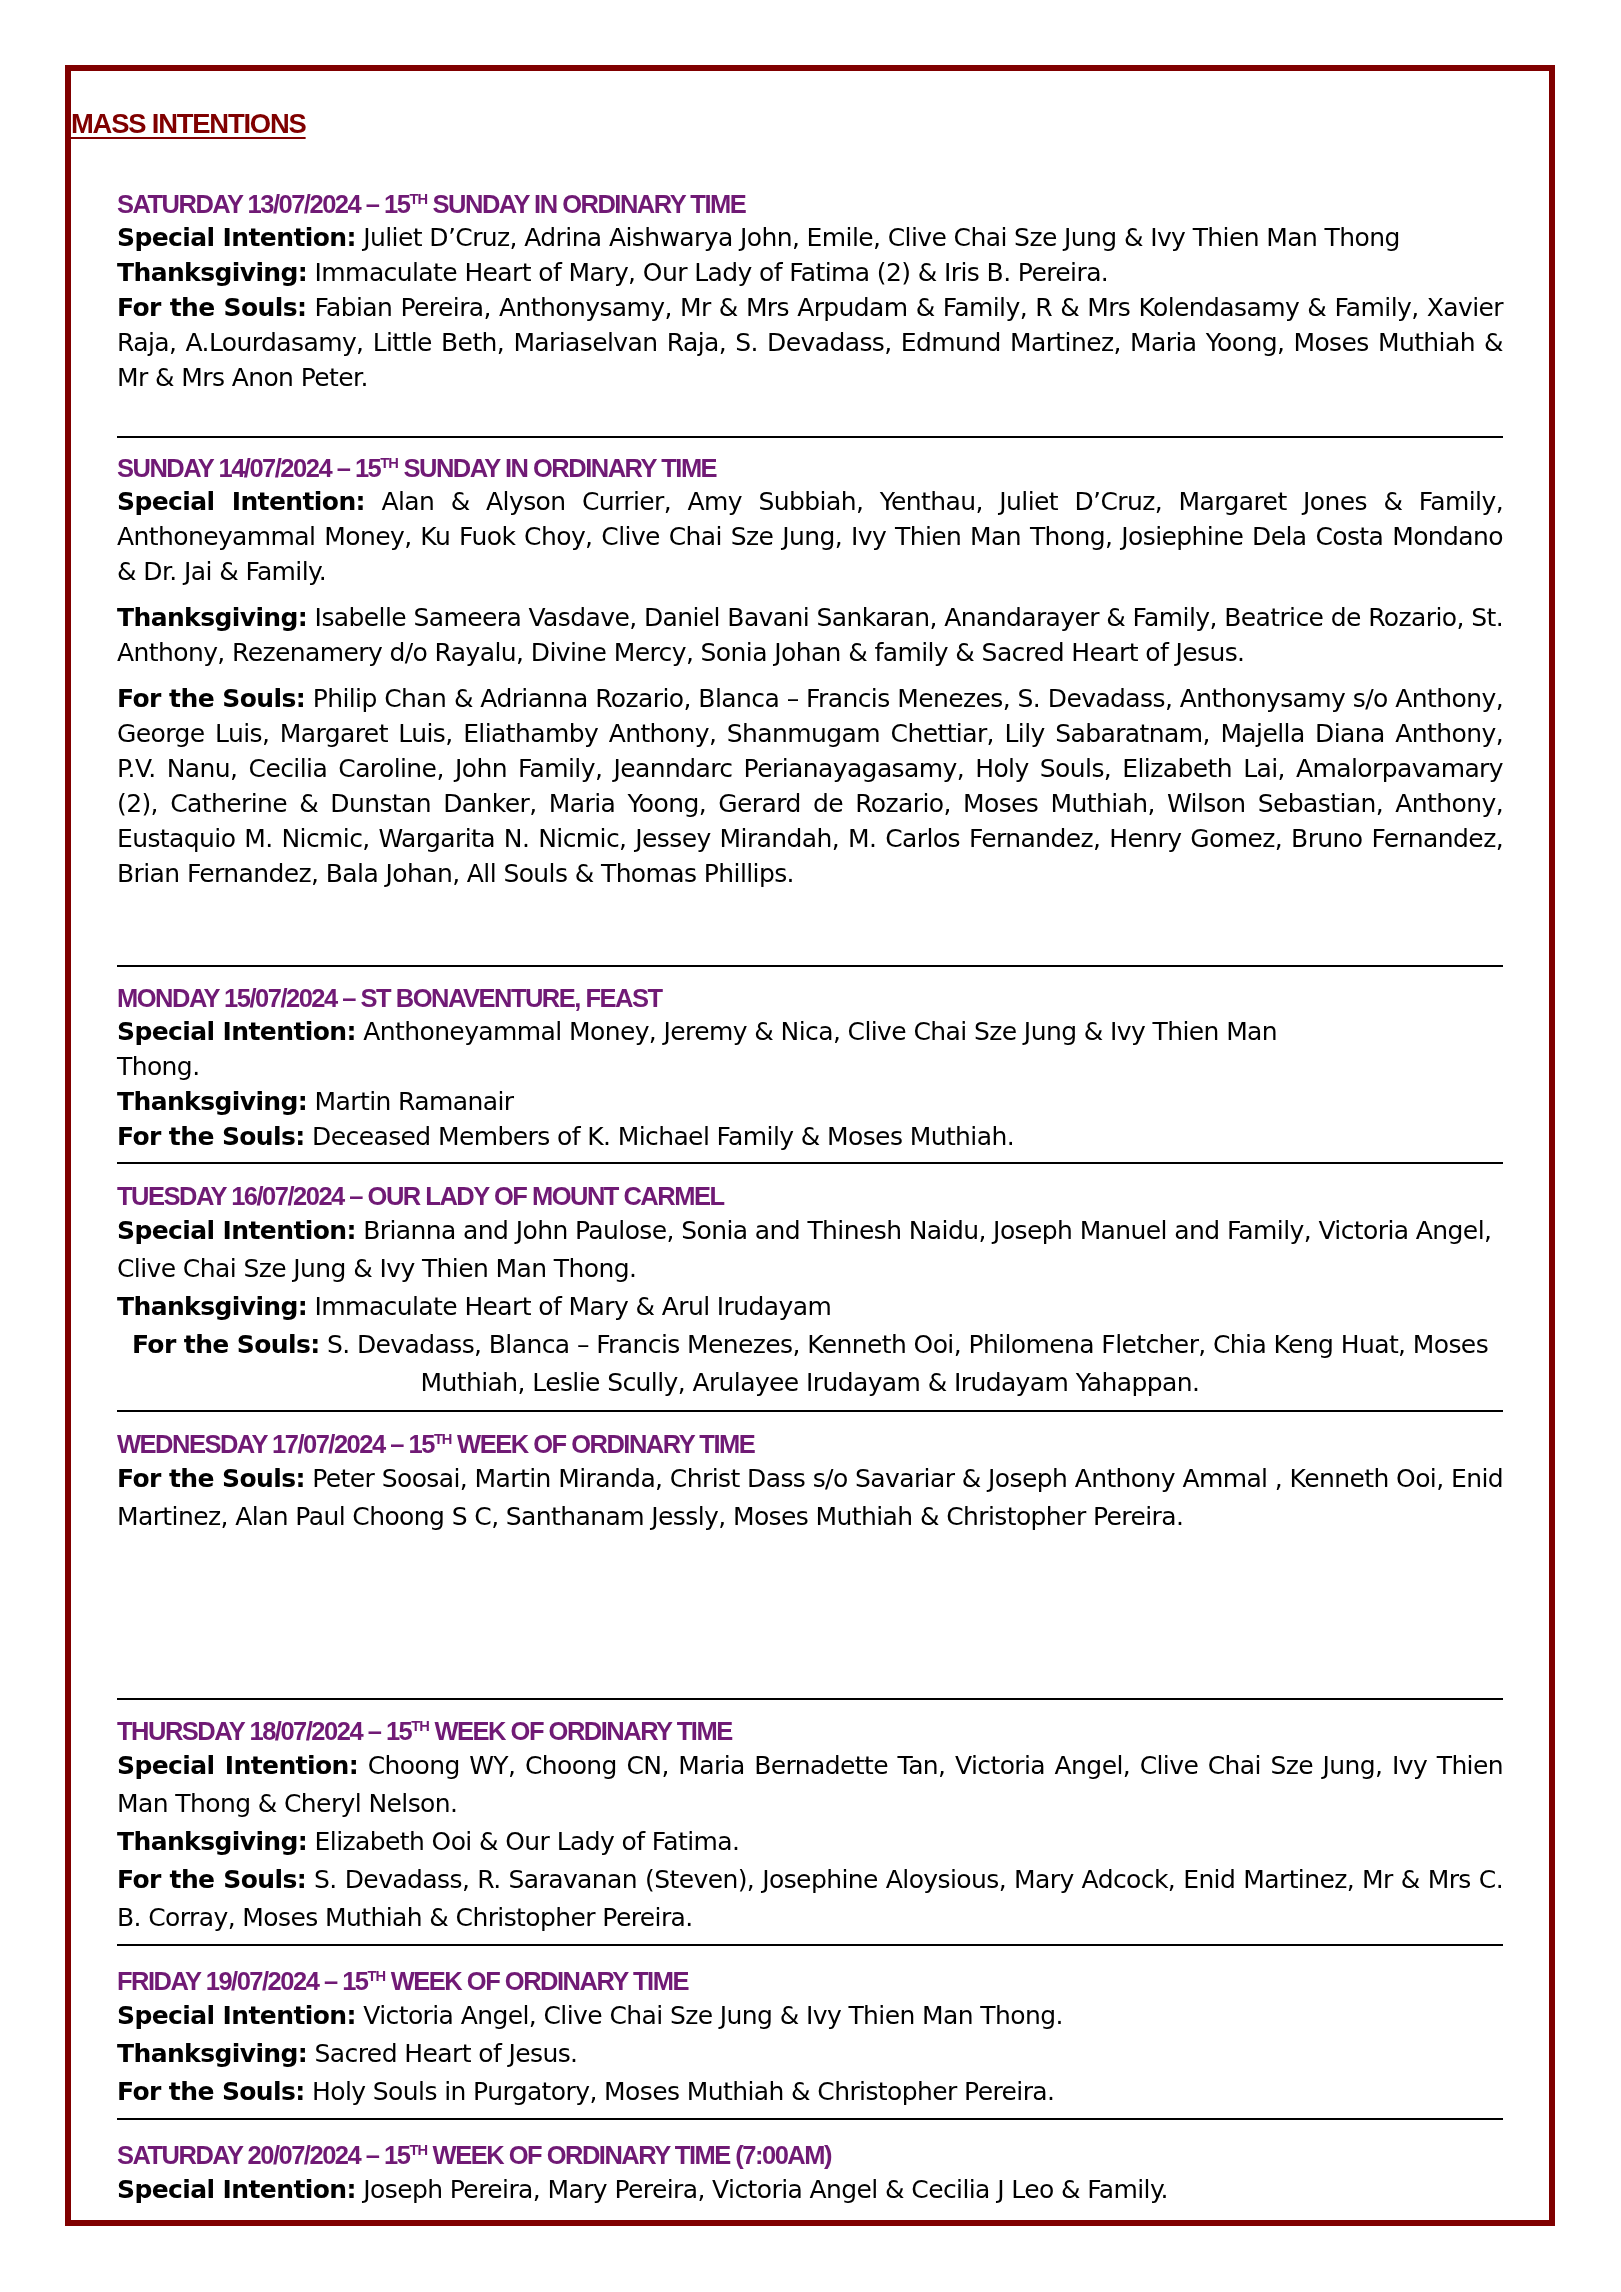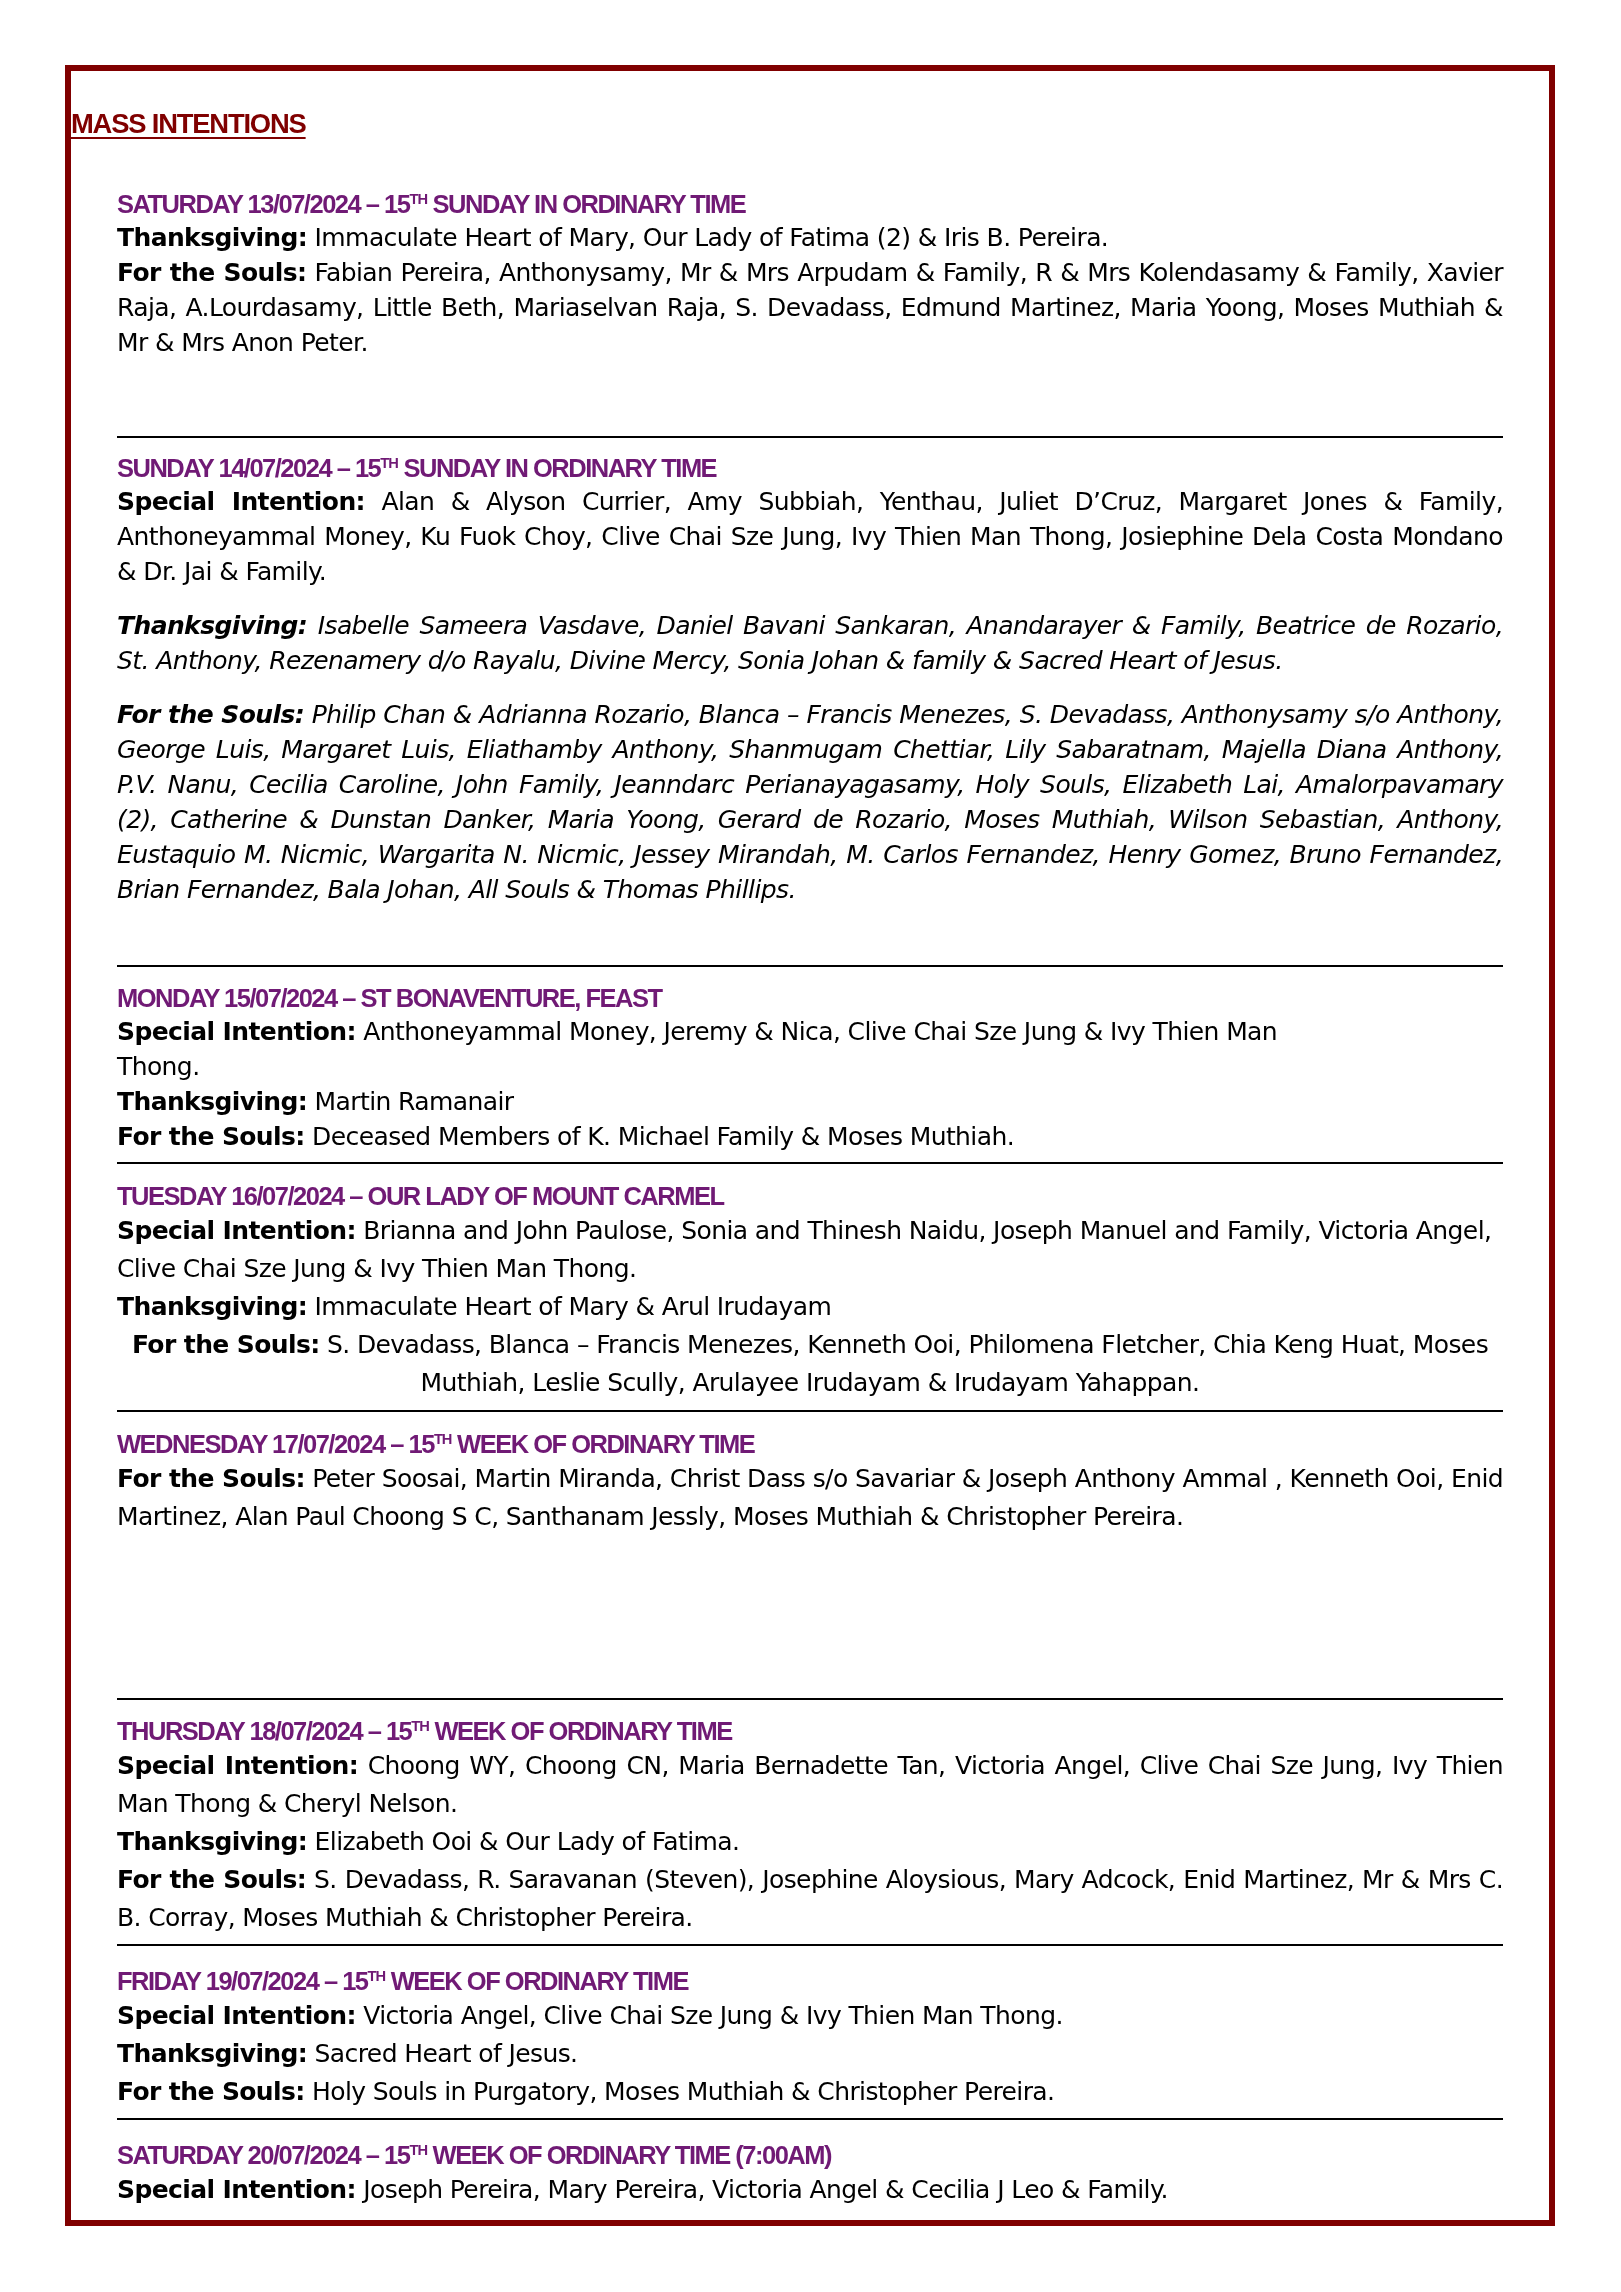--- a/index.html
+++ b/index.html
@@ -25,34 +25,35 @@
     font-weight: bold; font-size: 25.5px; color: #701a75;
     letter-spacing: -1.5px; line-height: 31px; white-space: nowrap;
   }
   .day-head sup { font-size: 14.7px; vertical-align: 8.8px; letter-spacing: -1px; }
   .entry {
     font-family: "DejaVu Sans", sans-serif;
     font-size: 25px; line-height: 35px; color: #000;
     text-align: justify; letter-spacing: -0.6px;
   }
   .entry .lbl { font-weight: bold; }
-  .entry.gap { margin-top: 19px; font-style: italic; }
+  .entry.gap { margin-top: 11px; }
   .entry.loose { line-height: 38px; }
   .sep { position: absolute; left: 0; right: 0; height: 2px; background: #000; }
 </style>
 </head>
 <body>
 
 <div class="frame">
   <div class="title"><span>MASS INTENTIONS</span></div>
 
   <div class="inner">
 
     <div class="day" style="top:113px">
       <div class="day-head"><span>SATURDAY 13/07/2024 – 15</span><sup>TH</sup><span> SUNDAY IN ORDINARY TIME</span></div>
+      <div class="entry"><span class="lbl">Special Intention:</span><span> Juliet D’Cruz, Adrina Aishwarya John, Emile, Clive Chai Sze Jung &amp; Ivy Thien Man Thong</span></div>
       <div class="entry"><span class="lbl">Thanksgiving:</span><span> Immaculate Heart of Mary, Our Lady of Fatima (2) &amp; Iris B. Pereira.</span></div>
       <div class="entry"><span class="lbl">For the Souls:</span><span> Fabian Pereira, Anthonysamy, Mr &amp; Mrs Arpudam &amp; Family, R &amp; Mrs Kolendasamy &amp; Family, Xavier Raja, A.Lourdasamy, Little Beth, Mariaselvan Raja, S. Devadass, Edmund Martinez, Maria Yoong, Moses Muthiah &amp; Mr &amp; Mrs Anon Peter.</span></div>
     </div>
     <div class="sep" style="top:365px"></div>
 
     <div class="day" style="top:377px">
       <div class="day-head"><span>SUNDAY 14/07/2024 – 15</span><sup>TH</sup><span> SUNDAY IN ORDINARY TIME</span></div>
       <div class="entry"><span class="lbl">Special Intention:</span><span> Alan &amp; Alyson Currier, Amy Subbiah, Yenthau, Juliet D’Cruz, Margaret Jones &amp; Family, Anthoneyammal Money, Ku Fuok Choy, Clive Chai Sze Jung, Ivy Thien Man Thong, Josiephine Dela Costa Mondano &amp; Dr. Jai &amp; Family.</span></div>
       <div class="entry gap"><span class="lbl">Thanksgiving:</span><span> Isabelle Sameera Vasdave, Daniel Bavani Sankaran, Anandarayer &amp; Family, Beatrice de Rozario, St. Anthony, Rezenamery d/o Rayalu, Divine Mercy, Sonia Johan &amp; family &amp; Sacred Heart of Jesus.</span></div>
       <div class="entry gap"><span class="lbl">For the Souls:</span><span> Philip Chan &amp; Adrianna Rozario, Blanca – Francis Menezes, S. Devadass, Anthonysamy s/o Anthony, George Luis, Margaret Luis, Eliathamby Anthony, Shanmugam Chettiar, Lily Sabaratnam, Majella Diana Anthony, P.V. Nanu, Cecilia Caroline, John Family, Jeanndarc Perianayagasamy, Holy Souls, Elizabeth Lai, Amalorpavamary (2), Catherine &amp; Dunstan Danker, Maria Yoong, Gerard de Rozario, Moses Muthiah, Wilson Sebastian, Anthony, Eustaquio M. Nicmic, Wargarita N. Nicmic, Jessey Mirandah, M. Carlos Fernandez, Henry Gomez, Bruno Fernandez, Brian Fernandez, Bala Johan, All Souls &amp; Thomas Phillips.</span></div>

